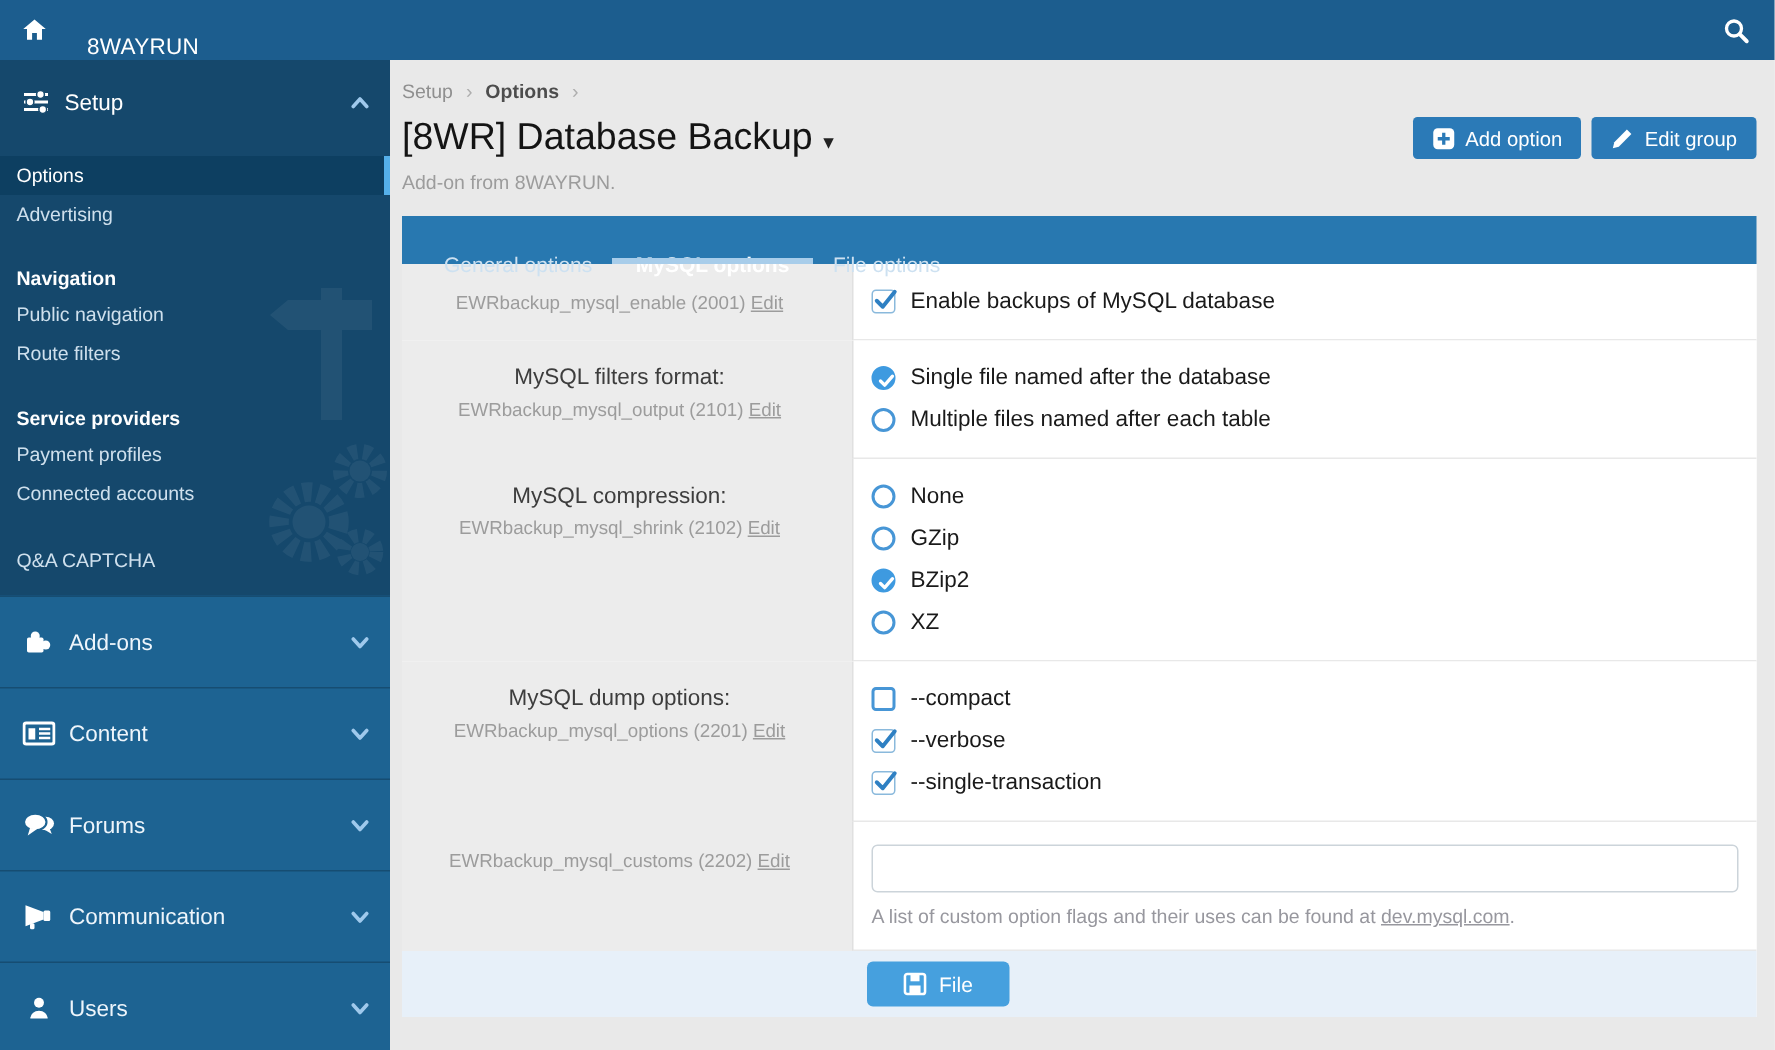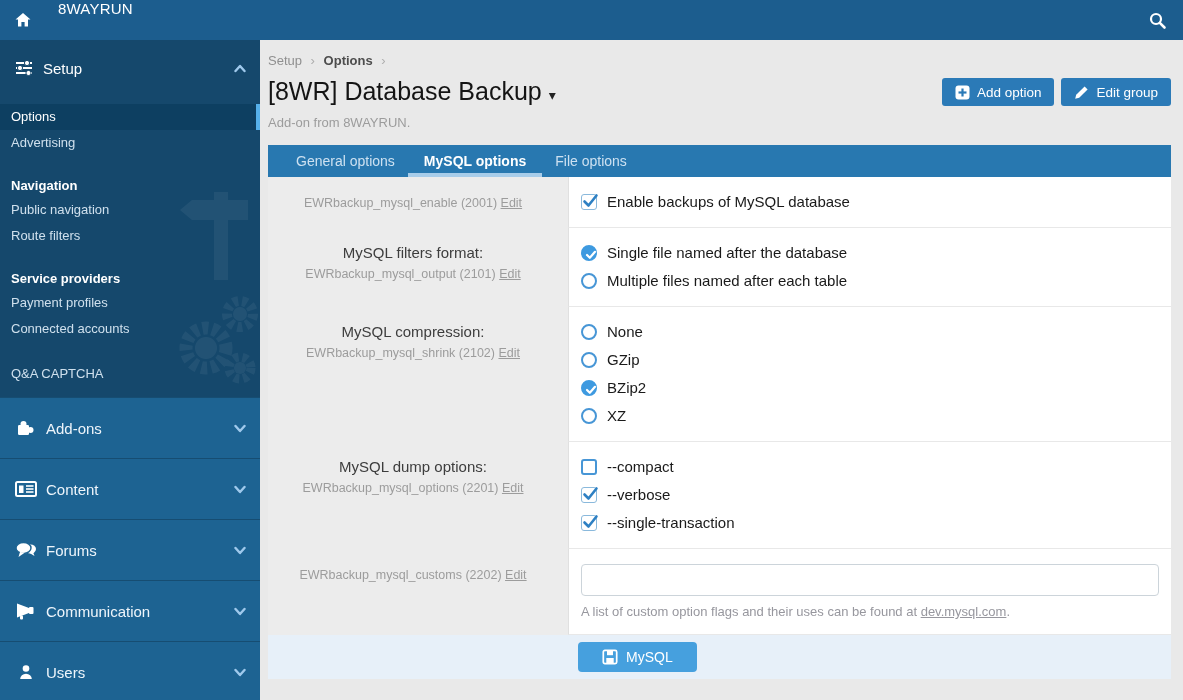--- a/index.html
+++ b/index.html
@@ -1,21 +1,21 @@
 <!DOCTYPE html>
 <html><head>
 <meta charset="utf-8">
 <style>
   * { margin:0; padding:0; box-sizing:border-box; }
   html,body { width:1183px; height:700px; overflow:hidden;
     font-family:"Liberation Sans", sans-serif; background:#e9e9e9; }
 
   
   .topbar { position:absolute; left:0; top:0; width:1183px; height:40px;
-    background:#1c5d8e; display:flex; align-items:flex-start; z-index:5; }
+    background:#1c5d8e; display:flex; align-items:flex-end; z-index:5; }
   .home-btn { width:46px; height:40px; display:flex; align-items:center; justify-content:center; cursor:pointer; }
   .topbar-title { color:#fff; font-size:15px; margin-left:12px; letter-spacing:.2px; }
   .topbar-spacer { flex:1; }
   .search-btn { width:52px; height:40px; display:flex; align-items:center; justify-content:center; cursor:pointer; }
 
   
   .sidebar { position:absolute; left:0; top:40px; width:260px; bottom:0;
     background:#1d6392; overflow:hidden; }
   .setup-block { position:relative; background:#15486c; padding-bottom:10px; }
   .setup-header { height:56px; display:flex; align-items:center; padding:0 14px; cursor:pointer; }
@@ -53,21 +53,21 @@
   .title-caret { font-size:14px; color:#222; margin-left:7px; cursor:pointer; }
   .subtitle { font-size:13px; color:#9c9c9c; margin-top:5px; }
   .hdr-actions { display:flex; margin-top:2px; }
   .hdr-btn { display:inline-flex; align-items:center; height:28px; padding:0 13px;
     background:#2b7ab7; color:#fff; font-size:13.5px; border:none; border-radius:3px;
     margin-left:7px; cursor:pointer; }
   .hdr-btn .bicn { margin-right:7px; display:flex; }
 
   .tabbar { margin-top:15px; height:32px; background:#2878b0; display:flex;
     align-items:stretch; padding-left:15px; }
-  .tab { position:relative; padding:0 13px; line-height:32px; font-size:14px;
+  .tab { position:relative; padding:16px 13px; line-height:32px; font-size:14px;
     color:#cde1f1; cursor:pointer; margin-right:3px; }
   .tab.active { color:#fff; font-weight:bold; }
   .tab.active::after { content:""; position:absolute; left:-3px; right:-3px; bottom:0;
     height:4px; background:#a8cdea; }
 
   .form { display:grid; grid-template-columns:300px 1fr; background:#fff; }
   .lcell { background:#ececec; padding:15px 20px 15px 10px; text-align:center; }
   .lmain { font-size:15px; color:#3d3d3d; line-height:20px; }
   .lcode { font-size:12.5px; color:#9c9c9c; line-height:16px; margin-top:3px; }
   .edit-link { color:#9c9c9c; text-decoration:underline; cursor:pointer; }
@@ -416,17 +416,17 @@
 
     <div class="save-row">
       <button class="save-btn">
         <span class="bicn">
           <svg width="16" height="16" viewBox="0 0 16 16">
             <rect x="1.3" y="1.3" width="13.4" height="13.4" rx="1.6" fill="none" stroke="#fff" stroke-width="1.7"></rect>
             <rect x="5" y="1.8" width="6" height="4.4" fill="#fff"></rect>
             <rect x="4.3" y="9" width="7.4" height="5" fill="#fff"></rect>
           </svg>
         </span>
-        <span>MySQL</span>
+        <span>File</span>
       </button>
     </div>
   </div>
 </div>
 
 </body></html>

